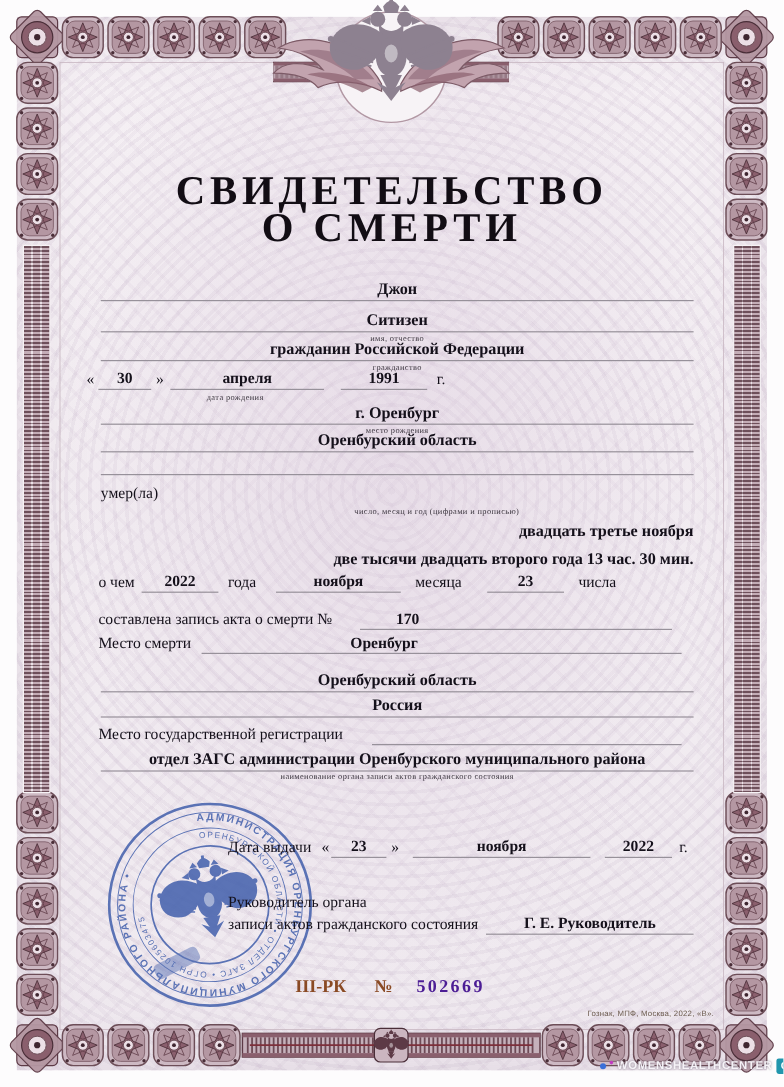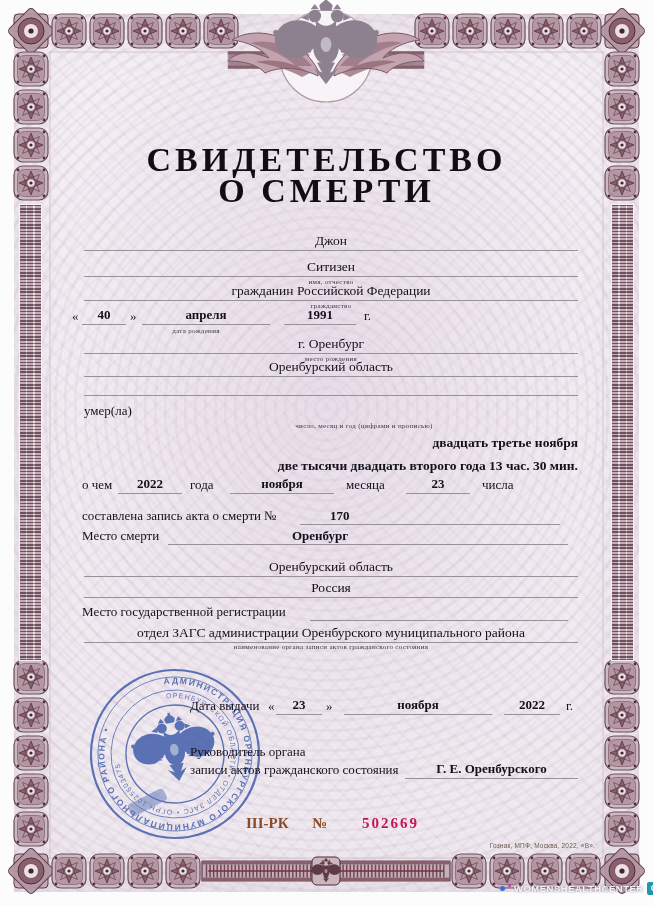--- a/index.html
+++ b/index.html
@@ -27,21 +27,21 @@
       repeating-linear-gradient(to bottom, rgba(74,46,56,0.55) 0 1.5px, rgba(230,216,224,0.55) 1.5px 3.2px),
       linear-gradient(90deg,#9a7884 0 6px,#f2ecf0 6px 7.5px,#9a7884 7.5px 13.5px,#f2ecf0 13.5px 15px,#9a7884 15px 21px);
     box-shadow: 0 0 0 1px #f7f3f6;
   }
   .braid-left { left:20px; } .braid-right { left:612px; }
 
   .t1,.t2 { position:absolute; left:0; right:0; text-align:center; font-weight:bold; letter-spacing:4px; font-size:34px; color:#120d14; }
   .t1 { top:141px; } .t2 { top:172px; }
 
   .fl { position:absolute; left:84px; right:75px; height:17px; line-height:16px;
-        border-bottom:1px solid #97919a; text-align:center; font-weight:normal; font-size:13.5px; }
+        border-bottom:1px solid #97919a; text-align:center; font-weight:bold; font-size:13.5px; }
   .sub { position:absolute; left:84px; right:75px; text-align:center; font-size:7px; color:#3d3740; letter-spacing:0.3px; }
   .row { position:absolute; left:0; width:653px; height:17px; font-size:13px; }
   .row .w   { position:absolute; bottom:1px; white-space:nowrap; }
   .row .seg { position:absolute; bottom:0; height:17px; line-height:16px; border-bottom:1px solid #97919a;
               text-align:center; font-weight:bold; white-space:nowrap; }
   .sub2 { position:absolute; text-align:center; font-size:7px; color:#3d3740; letter-spacing:0.3px; }
   .c { position:absolute; left:84px; right:75px; text-align:right; font-weight:bold; font-size:13.5px; }
   .series { position:absolute; top:815px; left:0; width:653px; height:20px; font-weight:bold; font-size:15px; }
   .series span { position:absolute; white-space:nowrap; }
   .imprint { position:absolute; top:842px; right:58px; font-family:"Liberation Sans",sans-serif;
@@ -209,21 +209,21 @@
   <div class="t2">О СМЕРТИ</div>
 
   <div class="fl" style="top:233px">Джон</div>
   <div class="fl" style="top:259px">Ситизен</div>
   <div class="sub" style="top:278px">имя,  отчество</div>
   <div class="fl" style="top:283px">гражданин Российской Федерации</div>
   <div class="sub" style="top:302px">гражданство</div>
 
   <div class="row" style="top:308px">
     <span class="w" style="left:72px">«</span>
-    <span class="seg" style="left:82px;width:44px">40</span>
+    <span class="seg" style="left:82px;width:44px">30</span>
     <span class="w" style="left:130px">»</span>
     <span class="seg" style="left:142px;width:128px">апреля</span>
     <span class="seg" style="left:284px;width:72px">1991</span>
     <span class="w" style="left:364px">г.</span>
   </div>
   <div class="sub2" style="left:132px;width:128px;top:327px">дата рождения</div>
 
   <div class="fl" style="top:336px">г. Оренбург</div>
   <div class="sub" style="top:355px">место рождения</div>
   <div class="fl" style="top:359px">Оренбурский область</div>
@@ -274,27 +274,27 @@
     <span class="seg" style="left:344px;width:148px">ноября</span>
     <span class="seg" style="left:504px;width:56px">2022</span>
     <span class="w" style="left:566px">г.</span>
   </div>
 
   <div class="row" style="top:744px;height:17px">
     <span class="w" style="left:190px">Руководитель органа</span>
   </div>
   <div class="row" style="top:762px">
     <span class="w" style="left:190px">записи актов гражданского  состояния</span>
-    <span class="seg" style="left:405px;width:173px">Г. Е. Оренбурского</span>
+    <span class="seg" style="left:405px;width:173px">Г. Е. Руководитель</span>
   </div>
 
   <div class="series">
     <span style="left:246px;color:#8a4a24">III-РК</span>
     <span style="left:312px;color:#8a4a24">№</span>
-    <span style="left:362px;color:#be185d;letter-spacing:2px">502669</span>
+    <span style="left:347px;color:#4c1d95;letter-spacing:2px">502669</span>
   </div>
 
   <div class="imprint">Гознак, МПФ, Москва, 2022, «В».</div>
 
   <div class="credit">
     <span class="dot1"></span>
     <span class="dot2"></span>
     <span class="txt">WOMENSHEALTHCENTER</span>
     <span class="badge">ORG</span>
   </div>

